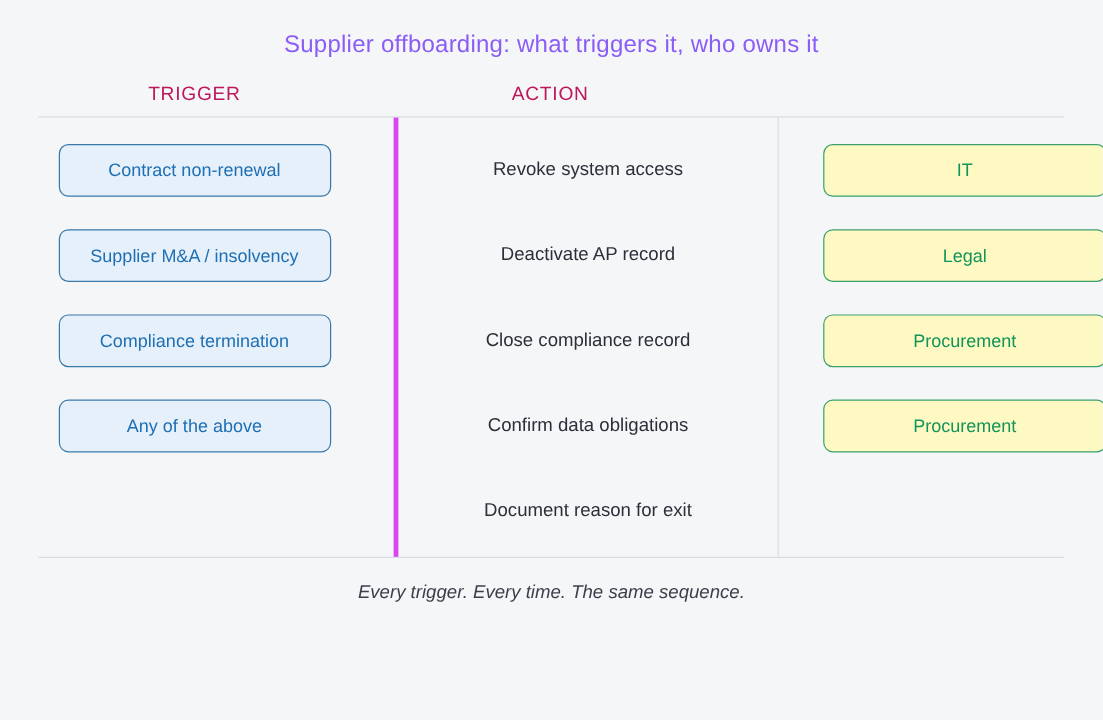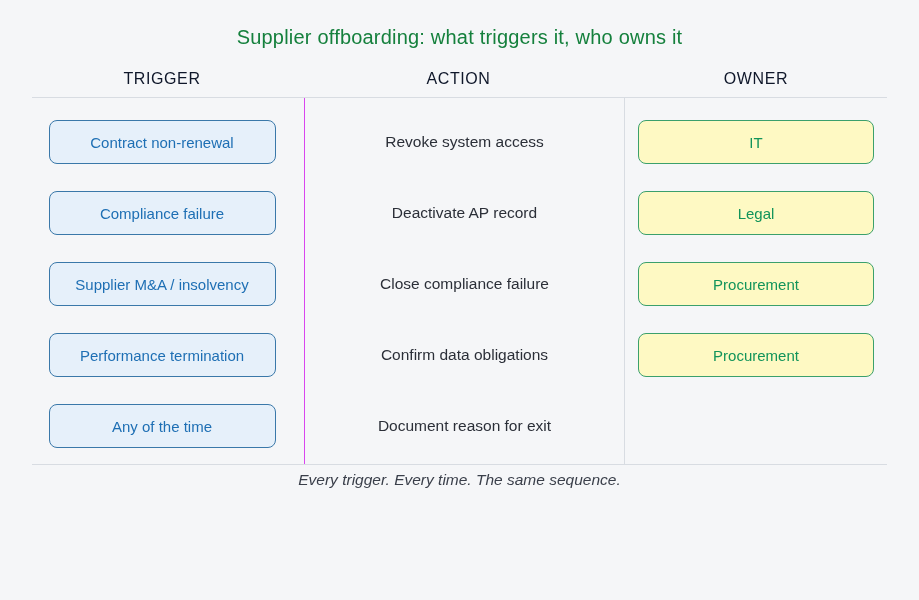--- a/index.html
+++ b/index.html
@@ -9,54 +9,55 @@
     background: #f5f6f8;
     font-family: "Liberation Sans", sans-serif;
     color: #22252d;
     overflow: hidden;
   }
   .slide-title {
     padding-top: 26px;
     text-align: center;
     font-size: 20px;
     font-weight: 500;
-    color: #15803d;
+    color: #8b5cf6;
     letter-spacing: 0.2px;
   }
   .header-row {
     width: 855px;
     margin: 21px auto 0 auto;
     display: grid;
     grid-template-columns: 260px 333px 262px;
   }
   .header-cell {
     text-align: center;
     font-size: 16px;
     letter-spacing: 0.6px;
-    color: #0f172a;
+    color: #be185d;
     font-weight: 500;
     padding-bottom: 9px;
   }
   .matrix {
     width: 855px;
     margin: 0 auto;
     display: grid;
     grid-template-columns: 260px 333px 262px;
     border-top: 1px solid #d8dce2;
     border-bottom: 1px solid #d8dce2;
+    gap: 24px;
   }
   .col {
     display: flex;
     flex-direction: column;
     row-gap: 27px;
     align-items: center;
     padding: 22px 0 16px 0;
   }
   .col-action {
-    border-left: 1px solid #d946ef;
+    border-left: 4px solid #d946ef;
     border-right: 1px solid #d8dce2;
     margin-left: 12px;
   }
   .cell {
     height: 44px;
     display: flex;
     align-items: center;
     justify-content: center;
   }
   .pill {
@@ -78,67 +79,63 @@
     background: #fef9c3;
     border: 1px solid #3ba06c;
     color: #12945a;
   }
   .action-text {
     font-size: 15.5px;
     color: #2b2f38;
     text-align: center;
   }
   .footer-note {
-    margin-top: 6px;
+    margin-top: 20px;
     text-align: center;
     font-style: italic;
     font-size: 15.5px;
     color: #3a3f4a;
   }
 </style>
 </head>
 <body>
 
 <div class="slide-title">Supplier offboarding: what triggers it, who owns it</div>
 
 <div class="header-row">
   <div class="header-cell">TRIGGER</div>
   <div class="header-cell">ACTION</div>
-  <div class="header-cell">OWNER</div>
 </div>
 
 <div class="matrix">
 
   <div class="col">
     <div class="cell">
         <div class="pill pill-trigger">Contract non-renewal</div>
       </div>
     <div class="cell">
-        <div class="pill pill-trigger">Compliance failure</div>
-      </div>
-    <div class="cell">
         <div class="pill pill-trigger">Supplier M&amp;A / insolvency</div>
       </div>
     <div class="cell">
-        <div class="pill pill-trigger">Performance termination</div>
+        <div class="pill pill-trigger">Compliance termination</div>
       </div>
     <div class="cell">
-        <div class="pill pill-trigger">Any of the time</div>
+        <div class="pill pill-trigger">Any of the above</div>
       </div>
   </div>
 
   <div class="col col-action">
     <div class="cell">
         <div class="action-text">Revoke system access</div>
       </div>
     <div class="cell">
         <div class="action-text">Deactivate AP record</div>
       </div>
     <div class="cell">
-        <div class="action-text">Close compliance failure</div>
+        <div class="action-text">Close compliance record</div>
       </div>
     <div class="cell">
         <div class="action-text">Confirm data obligations</div>
       </div>
     <div class="cell">
         <div class="action-text">Document reason for exit</div>
       </div>
   </div>
 
   <div class="col">

